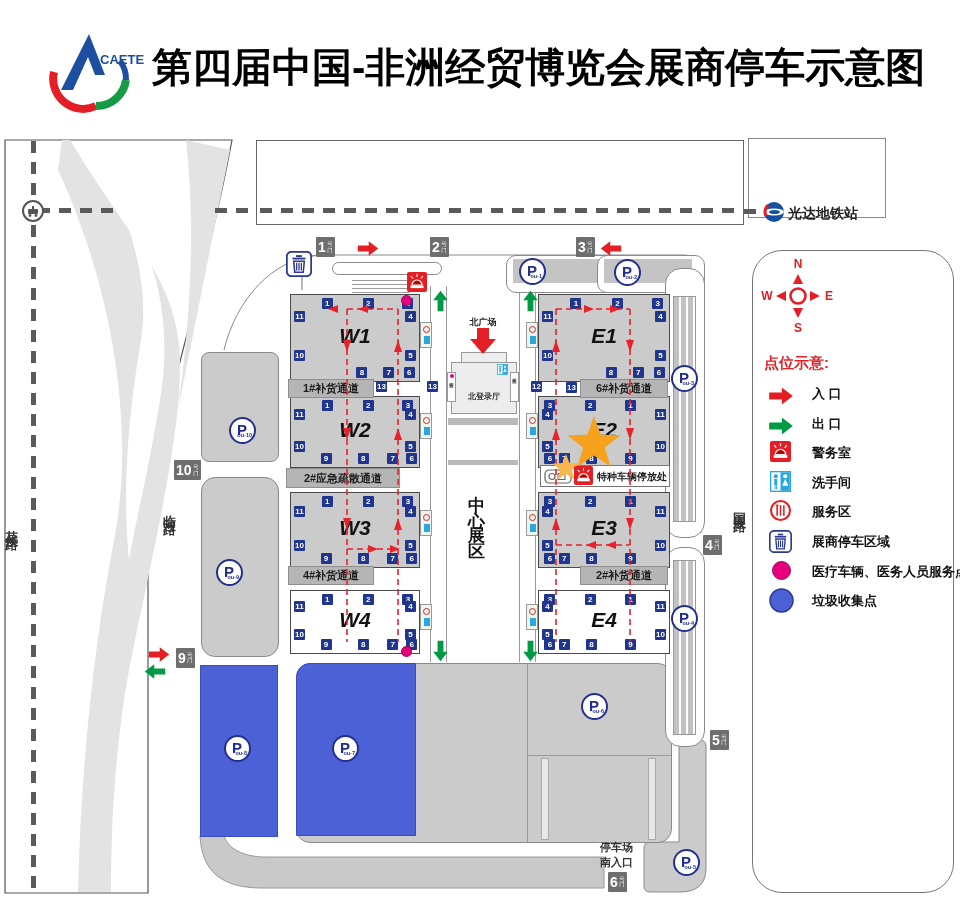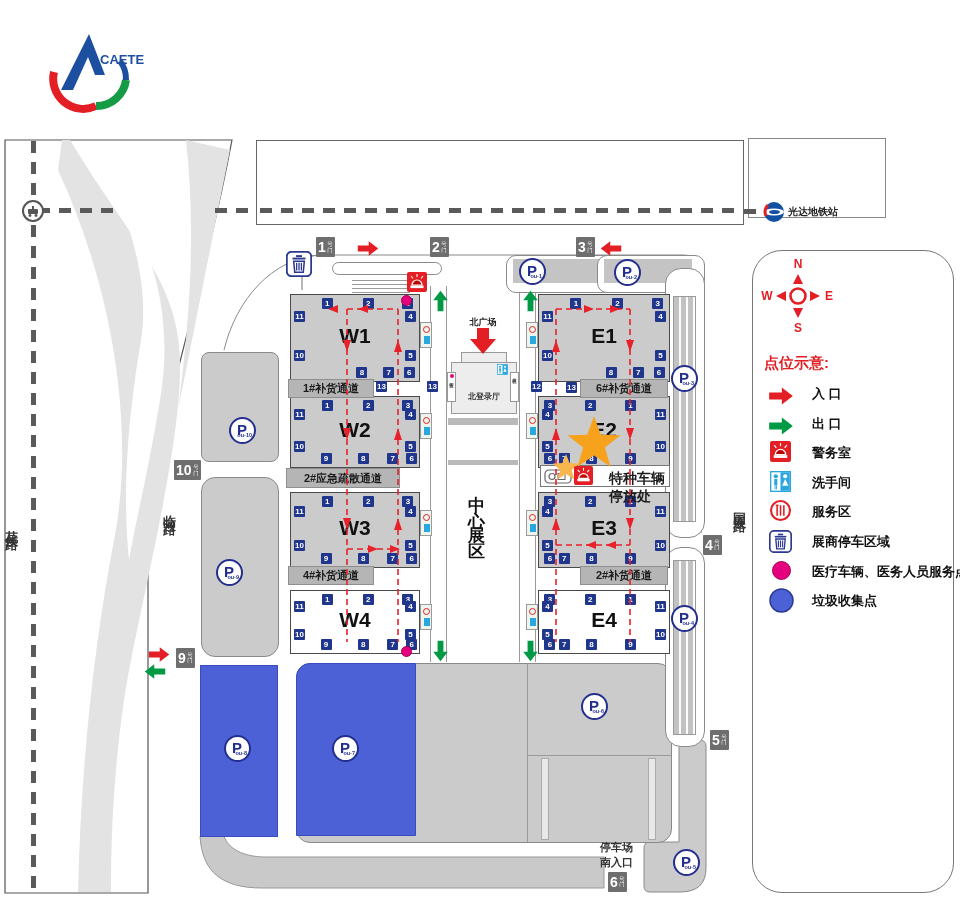--- a/index.html
+++ b/index.html
@@ -4,21 +4,21 @@
 <style>
   html,body{margin:0;padding:0;background:#fff;}
   #canvas{position:relative;width:960px;height:920px;background:#fff;overflow:hidden;
           font-family:"Liberation Sans","DejaVu Sans",sans-serif;}
   .abs{position:absolute;}
   .vtext{writing-mode:vertical-rl;text-orientation:upright;}
   .roadlbl{color:#333;font-weight:bold;letter-spacing:4px;font-size:13px;}
   .hall{position:absolute;background:#cbcbcb;border:1px solid #4a4a4a;z-index:2;}
   .hall.open{background:#ffffff;}
   .hall-label{position:absolute;left:0;right:0;top:50%;transform:translateY(-58%);
-              text-align:center;font-weight:bold;font-size:21px;color:#111;}
+              text-align:center;font-weight:bold;font-size:21px;color:#111;font-style:italic;}
   .numsq{position:absolute;width:11px;height:11px;background:#20358c;color:#fff;
          font-size:8px;line-height:11px;font-weight:bold;text-align:center;border-radius:1px;z-index:4;}
   .band{position:absolute;background:#b5b5b5;border:1px solid #8f8f8f;color:#1c1c1c;
         font-weight:bold;font-size:11px;display:flex;align-items:center;justify-content:center;z-index:2;}
   .gate{position:absolute;background:#6e6e6e;color:#fff;display:flex;align-items:center;
         justify-content:center;padding:1px 2px;height:18px;z-index:8;border-radius:1px;}
   .gate .gnum{font-weight:bold;font-size:14px;line-height:14px;}
   .gate .gsfx{display:flex;flex-direction:column;font-size:6px;line-height:6px;margin-left:1px;transform:scale(.9);}
   .pcirc{position:absolute;width:27px;height:27px;background:#fff;border:2px solid #232f8f;
          border-radius:50%;z-index:7;box-sizing:border-box;}
@@ -49,20 +49,21 @@
 
   <div class="abs" style="left:42px;top:28px;width:100px;height:88px;">
     <svg width="100" height="88" viewBox="0 0 100 88">
       <path d="M47,6 L63,47 L53,47 L46,29 L31,62 L19,62 Z" fill="#1d4fa1"></path>
       <path d="M12,44 A30,30 0 0 0 54,78" stroke="#e31e24" stroke-width="8" fill="none"></path>
       <path d="M54,78 A30,30 0 0 0 84,52" stroke="#159a46" stroke-width="8" fill="none"></path>
       <path d="M84,52 A30,30 0 0 0 78,33" stroke="#1d4fa1" stroke-width="6" fill="none"></path>
     </svg>
     <div class="abs" style="left:58px;top:24px;color:#1d4fa1;font-weight:bold;font-size:13px;">CAETE</div>
   </div>
+  <div class="abs" style="left:152px;top:40px;width:800px;font-size:40px;font-weight:900;color:#000;letter-spacing:0px;">第四届中国-非洲经贸博览会展商停车示意图</div>
 
   <svg class="abs" style="left:0;top:0;z-index:0;" width="960" height="920">
     <path d="M5,140 H232 C196,330 150,430 148,560 L148,893 H5 Z" fill="#ffffff" stroke="#555" stroke-width="1.2"></path>
     <path d="M70,140 C130,240 178,280 180,360 C182,450 140,600 124,700 C114,770 111,830 111,892 L78,892 C81,760 95,640 114,540 C134,440 118,300 58,170 L62,140 Z" fill="#e3e3e3"></path>
     <path d="M118,196 C160,258 172,330 160,400 C149,468 136,520 129,560 C121,480 131,400 141,340 C149,290 134,240 118,196 Z" fill="#ffffff"></path>
     <path d="M186,140 C196,230 190,320 178,410 L230,150 Z" fill="#e3e3e3"></path>
   </svg>
   <div class="dashV" style="left:31px;top:141px;height:750px;"></div>
   <div class="dashH" style="left:38px;top:208px;width:82px;"></div>
   <div class="dashH" style="left:215px;top:208px;width:40px;"></div>
@@ -83,21 +84,21 @@
   <div class="abs" style="left:748px;top:138px;width:138px;height:80px;background:#fff;border:1.2px solid #888;box-sizing:border-box;"></div>
   <div class="dashH" style="left:744px;top:209px;width:18px;"></div>
   <div class="abs" style="left:762px;top:200px;z-index:3;">
     <svg width="24" height="24" viewBox="0 0 24 24">
       <circle cx="12" cy="12" r="10" fill="#1450a0"></circle>
       <ellipse cx="12" cy="12" rx="10" ry="3.4" fill="#ffffff"></ellipse>
       <path d="M4,16 A10,10 0 0 1 6,5" stroke="#e31e24" stroke-width="3" fill="none"></path>
       <ellipse cx="12.5" cy="12" rx="5.5" ry="2" fill="#1450a0"></ellipse>
     </svg>
   </div>
-  <div class="abs" style="left:788px;top:205px;font-size:10px;font-weight:bold;color:#222;z-index:3;">光达地铁站</div>
+  <div class="abs" style="left:788px;top:205px;font-size:14px;font-weight:bold;color:#222;z-index:3;">光达地铁站</div>
 
   <svg class="abs" style="left:0;top:0;z-index:1;" width="960" height="920">
     <path d="M302,290 L302,272 Q302,255 320,255 L684,255 Q701,255 701,271 L701,533" fill="none" stroke="#8a8a8a" stroke-width="1.2"></path>
     <path d="M701,556 L701,728" fill="none" stroke="#8a8a8a" stroke-width="1.2"></path>
     <path d="M320,255 C272,258 236,300 224,350" fill="none" stroke="#8a8a8a" stroke-width="1"></path>
     <path d="M200,836 C202,872 222,888 262,888 L604,888 L604,857 L266,857 C242,857 228,848 224,836 Z" fill="#c9c9c9" stroke="#999" stroke-width="1"></path>
     <path d="M679,745 Q679,740 686,740 L699,740 Q706,740 706,746 L706,868 Q706,892 680,892 L650,892 Q644,892 644,886 L644,848 Q644,842 650,842 L679,842 Z" fill="#cbcbcb" stroke="#8a8a8a" stroke-width="1"></path>
   </svg>
 
   <div class="outline" style="left:332px;top:262px;width:110px;height:13px;border-radius:7px;z-index:2;"></div>
@@ -133,21 +134,21 @@
   <div class="abs" style="left:448px;top:418px;width:70px;height:7px;background:#b9b9b9;z-index:2;"></div>
   <div class="abs" style="left:448px;top:460px;width:70px;height:5px;background:#b9b9b9;z-index:2;"></div>
   <div class="abs vtext" style="left:465px;top:482px;font-size:17px;font-weight:bold;color:#111;letter-spacing:16px;z-index:3;">中心展区</div>
 
   <div class="abs" style="left:540px;top:465px;width:130px;height:22px;background:#fff;border:1px solid #777;z-index:3;box-sizing:border-box;">
     <svg class="abs" style="left:3px;top:3px;" width="28" height="15" viewBox="0 0 28 15">
       <rect x="1" y="1" width="26" height="13" rx="4" fill="#fff" stroke="#666" stroke-width="1.2"></rect>
       <circle cx="8" cy="7.5" r="3" fill="none" stroke="#666" stroke-width="1.2"></circle>
       <rect x="14" y="4.5" width="7" height="6" fill="none" stroke="#666" stroke-width="1"></rect>
     </svg>
-    <div class="abs" style="left:68px;top:4px;font-size:14px;font-weight:bold;color:#1c1c1c;">特种车辆停放处</div>
+    <div class="abs" style="left:56px;top:4px;font-size:10px;font-weight:bold;color:#1c1c1c;">特种车辆停放处</div>
   </div>
 
   <div class="blk" style="left:201px;top:352px;width:78px;height:110px;border-radius:8px;z-index:2;"></div>
   <div class="blk" style="left:201px;top:477px;width:78px;height:180px;border-radius:14px;z-index:2;"></div>
 
   <div class="blk" style="left:296px;top:663px;width:376px;height:180px;border-radius:14px;z-index:2;"></div>
   <div class="blue" style="left:200px;top:665px;width:78px;height:172px;"></div>
   <div class="blue" style="left:296px;top:663px;width:120px;height:173px;border-top-left-radius:14px;"></div>
   <div class="thin" style="left:527px;top:664px;width:1px;height:178px;"></div>
   <div class="thin" style="left:527px;top:755px;width:144px;height:1px;"></div>

